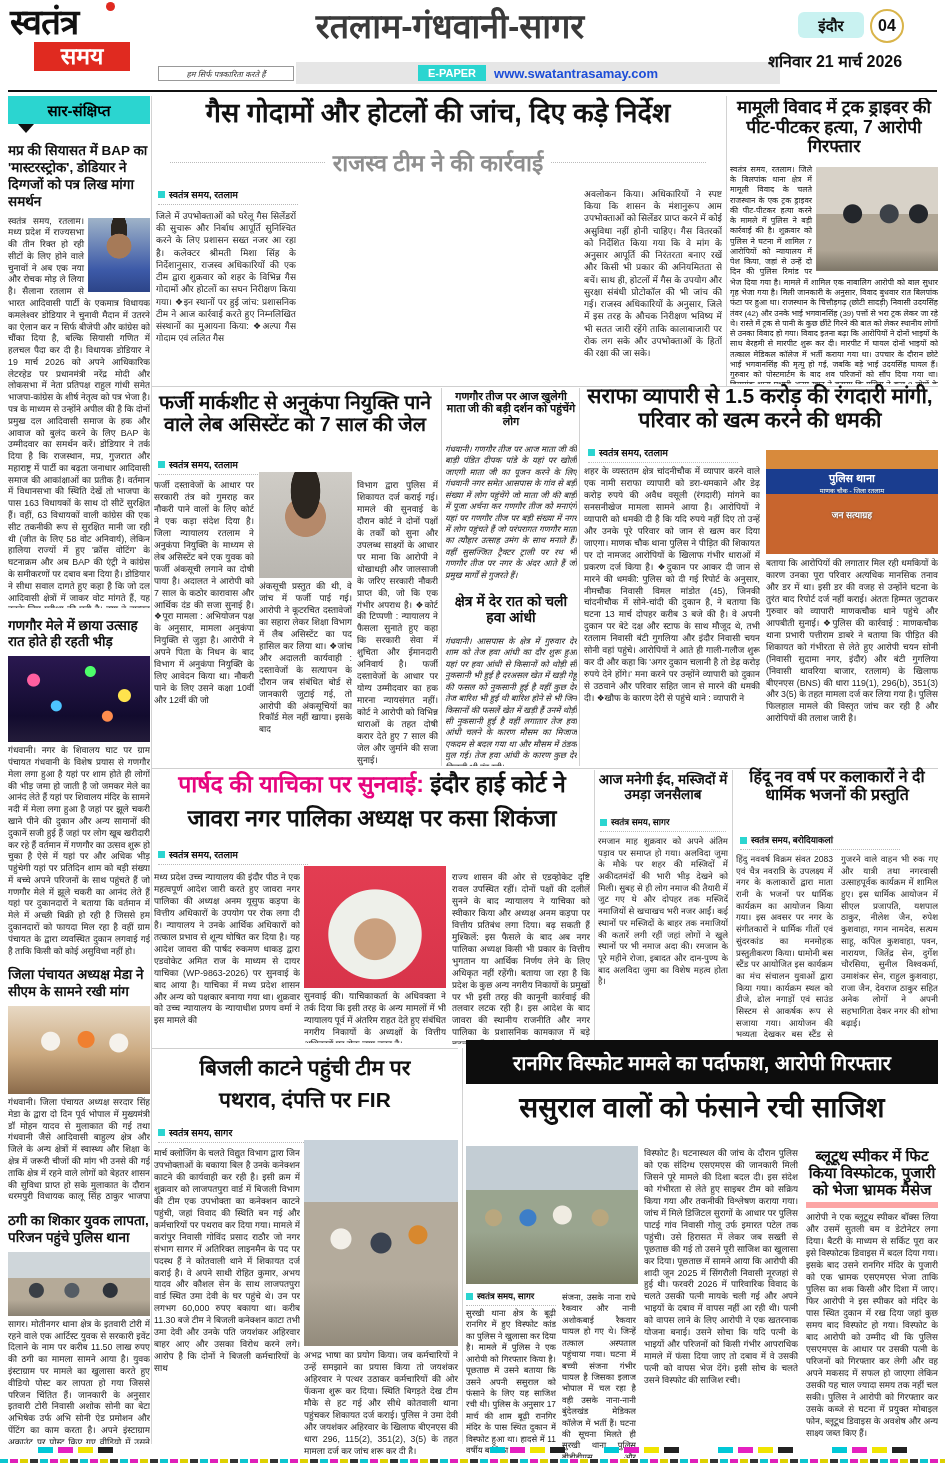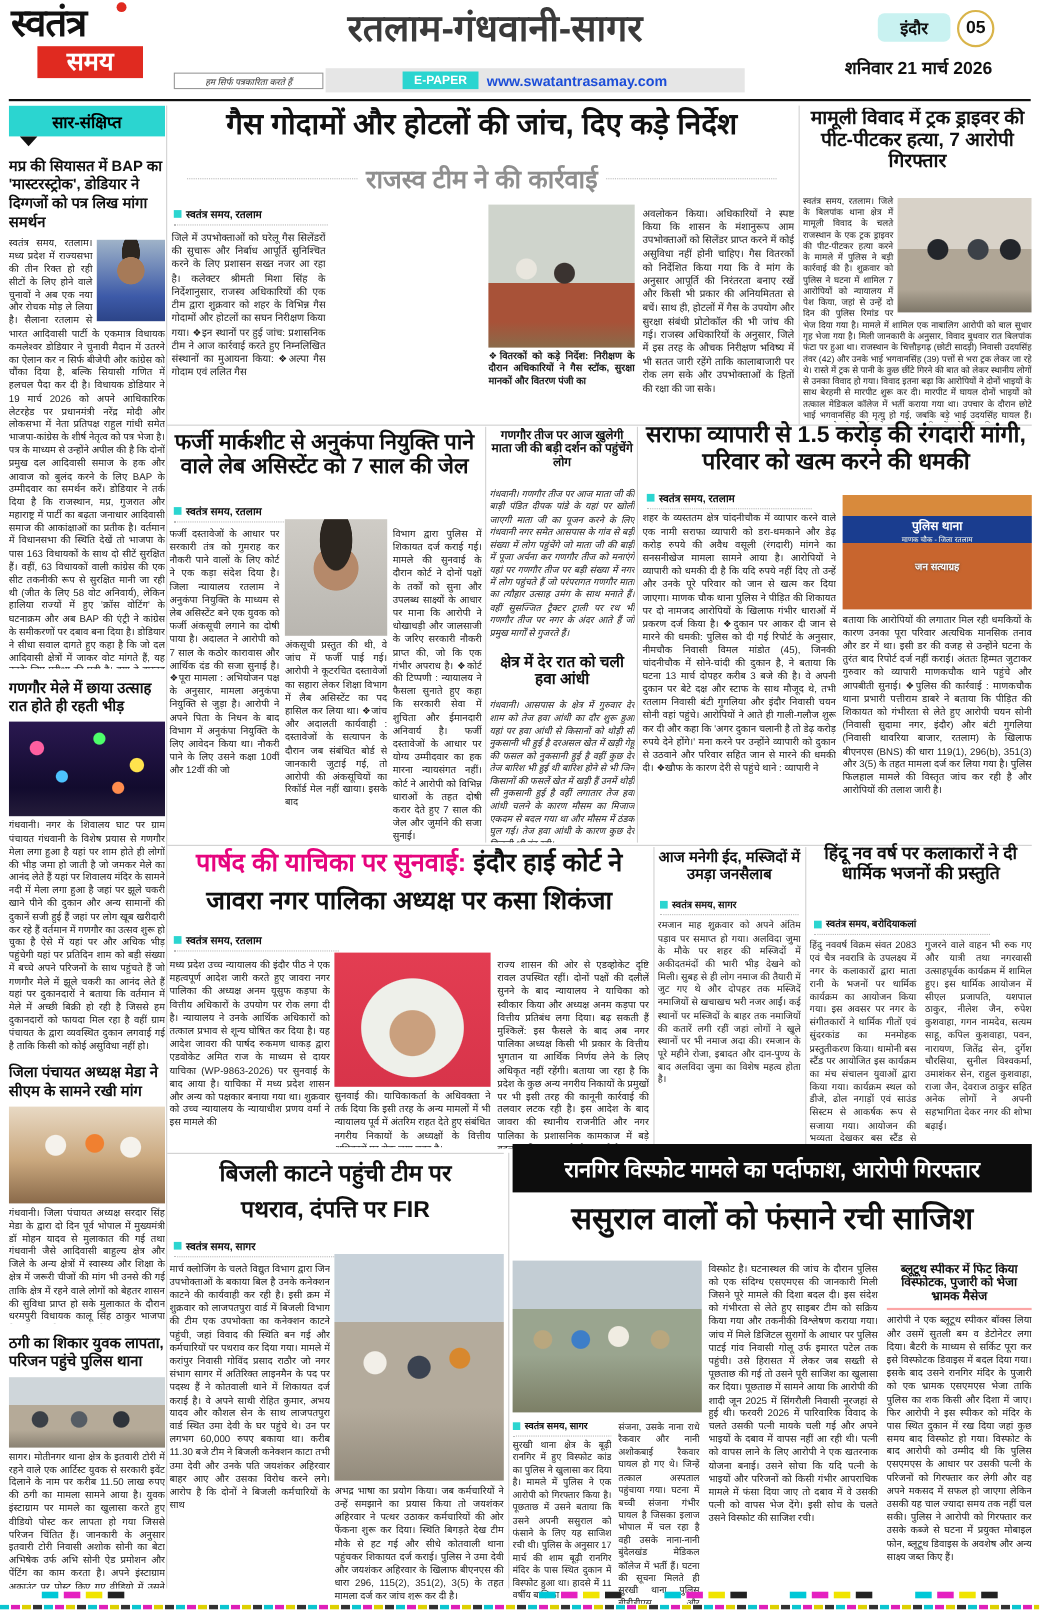--- a/index.html
+++ b/index.html
@@ -29,26 +29,26 @@
 
 <div class="page">
 
   <div class="abs" style="left:200px;top:8px;width:500px;text-align:center;font-size:34px;font-weight:800;color:#3a3a3a;line-height:1.1;">रतलाम-गंधवानी-सागर</div>
   <div class="abs" style="left:10px;top:4px;width:142px;height:84px;">
     <div style="font-size:35px;font-weight:900;letter-spacing:-1px;line-height:1;color:#111;position:relative;">स्वतंत्र</div>
     <div class="abs" style="left:96px;top:-2px;width:9px;height:9px;border-radius:50%;background:#e02a20;"></div>
     <div style="margin-top:3px;margin-left:24px;width:96px;background:#e02a20;color:#fff;font-size:23px;font-weight:900;text-align:center;line-height:1.25;">समय</div>
   </div>
   <div class="abs" style="left:158px;top:66px;width:128px;font-size:8px;font-style:italic;color:#333;border:1px solid #999;padding:1px 3px;text-align:center;">हम सिर्फ पत्रकारिता करते हैं</div>
-  <div class="abs" style="left:296px;top:62px;width:381px;height:22px;background:#e6e6e6;display:flex;align-items:center;justify-content:center;gap:8px;">
+  <div class="abs" style="left:296px;top:62px;width:484px;height:22px;background:#e6e6e6;display:flex;align-items:center;justify-content:center;gap:8px;">
     <span style="background:#2bd5d0;color:#fff;font-size:11px;font-weight:bold;padding:2px 10px;">E-PAPER</span>
     <span style="font-size:13px;font-weight:bold;color:#1d4ed8;">www.swatantrasamay.com</span>
   </div>
   <div class="abs" style="left:798px;top:12px;width:66px;height:26px;background:#c9f2f1;border-radius:6px;display:flex;align-items:center;justify-content:center;font-size:15px;font-weight:800;color:#111;">इंदौर</div>
-  <div class="abs" style="left:870px;top:9px;width:30px;height:30px;border:2px solid #d9b44a;border-radius:50%;background:#fff;display:flex;align-items:center;justify-content:center;font-size:16px;font-weight:800;color:#111;">05</div>
+  <div class="abs" style="left:870px;top:9px;width:30px;height:30px;border:2px solid #d9b44a;border-radius:50%;background:#fff;display:flex;align-items:center;justify-content:center;font-size:16px;font-weight:800;color:#111;">04</div>
   <div class="abs" style="left:768px;top:50px;width:170px;font-size:16px;font-weight:800;color:#111;">शनिवार 21 मार्च 2026</div>
   <div class="abs" style="left:8px;top:90px;width:929px;height:2px;background:#111;"></div>
 
   <div class="abs" style="left:8px;top:96px;width:142px;height:1348px;overflow:hidden;">
     <div style="background:#2bd5d0;color:#000000;font-size:15px;font-weight:800;text-align:center;padding:4px 0;">सार-संक्षिप्त</div>
     <div style="width:0;height:0;border-left:8px solid transparent;border-right:8px solid transparent;border-top:9px solid #111;margin-left:10px;"></div>
 
     <div>
       <div class="sb-head">मप्र की सियासत में BAP का 'मास्टरस्ट्रोक', डोडियार ने दिग्गजों को पत्र लिख मांगा समर्थन</div>
       <div class="sb-body" style="max-height:392px;overflow:hidden;">
@@ -82,31 +82,27 @@
   <div class="abs subhead-wrap" style="left:170px;top:146px;width:536px;">
     <span style="font-size:23px;font-weight:700;color:#8f8f8f;">राजस्व टीम ने की कार्रवाई</span>
   </div>
   <div class="abs byline" style="left:158px;top:188px;width:140px;">
     <span class="sq"></span>
     <span>स्वतंत्र समय, रतलाम</span>
   </div>
   <div class="abs body-txt" style="left:156px;top:210px;width:140px;height:174px;">जिले में उपभोक्ताओं को घरेलू गैस सिलेंडरों की सुचारू और निर्बाध आपूर्ति सुनिश्चित करने के लिए प्रशासन सख्त नजर आ रहा है। कलेक्टर श्रीमती मिशा सिंह के निर्देशानुसार, राजस्व अधिकारियों की एक टीम द्वारा शुक्रवार को शहर के विभिन्न गैस गोदामों और होटलों का सघन निरीक्षण किया गया। ❖इन स्थानों पर हुई जांच: प्रशासनिक टीम ने आज कार्रवाई करते हुए निम्नलिखित संस्थानों का मुआयना किया: ❖अल्पा गैस गोदाम एवं ललित गैस</div>
 
 
-  <div class="abs" style="left:444px;top:186px;width:133px;">
-    <div class="ph" style="width:133px;height:130px;background:radial-gradient(circle at 26% 45%,#e9e6de 0 9px,transparent 10px),radial-gradient(circle at 52% 48%,#3a3330 0 9px,transparent 10px),linear-gradient(180deg,#cfd4cc 0 55%,#a85238 55% 82%,#8a6a4a);"></div>
-    <div class="cap" style="margin-top:2px;">❖वितरकों को कड़े निर्देश: निरीक्षण के दौरान अधिकारियों ने गैस स्टॉक, सुरक्षा मानकों और वितरण पंजी का</div>
-  </div>
 
   <div class="abs body-txt" style="left:584px;top:188px;width:138px;height:196px;">अवलोकन किया। अधिकारियों ने स्पष्ट किया कि शासन के मंशानुरूप आम उपभोक्ताओं को सिलेंडर प्राप्त करने में कोई असुविधा नहीं होनी चाहिए। गैस वितरकों को निर्देशित किया गया कि वे मांग के अनुसार आपूर्ति की निरंतरता बनाए रखें और किसी भी प्रकार की अनियमितता से बचें। साथ ही, होटलों में गैस के उपयोग और सुरक्षा संबंधी प्रोटोकॉल की भी जांच की गई। राजस्व अधिकारियों के अनुसार, जिले में इस तरह के औचक निरीक्षण भविष्य में भी सतत जारी रहेंगे ताकि कालाबाजारी पर रोक लग सके और उपभोक्ताओं के हितों की रक्षा की जा सके।</div>
 
   <div class="abs vrule" style="left:726px;top:96px;height:290px;"></div>
 
   <div class="abs" style="left:730px;top:98px;width:208px;height:286px;overflow:hidden;">
-    <div class="hl" style="font-size:17.5px;margin-bottom:21px;">मामूली विवाद में ट्रक ड्राइवर की पीट-पीटकर हत्या, 7 आरोपी गिरफ्तार</div>
+    <div class="hl" style="font-size:17.5px;margin-bottom:8px;">मामूली विवाद में ट्रक ड्राइवर की पीट-पीटकर हत्या, 7 आरोपी गिरफ्तार</div>
     <div class="body-txt" style="font-size:7.9px;line-height:1.3;">
       <span class="ph" style="float:right;width:122px;height:104px;margin:2px 0 2px 4px;background:radial-gradient(circle at 30% 45%,#23262b 0 9px,transparent 10px),radial-gradient(circle at 60% 45%,#3c4148 0 9px,transparent 10px),radial-gradient(circle at 84% 45%,#23262b 0 9px,transparent 10px),linear-gradient(180deg,#d8d2c8 0 45%,#b0a696 45% 80%,#7d7668);"></span>
       <span>स्वतंत्र समय, रतलाम। जिले के बिलपांक थाना क्षेत्र में मामूली विवाद के चलते राजस्थान के एक ट्रक ड्राइवर की पीट-पीटकर हत्या करने के मामले में पुलिस ने बड़ी कार्रवाई की है। शुक्रवार को पुलिस ने घटना में शामिल 7 आरोपियों को न्यायालय में पेश किया, जहां से उन्हें दो दिन की पुलिस रिमांड पर भेज दिया गया है। मामले में शामिल एक नाबालिग आरोपी को बाल सुधार गृह भेजा गया है। मिली जानकारी के अनुसार, विवाद बुधवार रात बिलपांक फंटा पर हुआ था। राजस्थान के चित्तौड़गढ़ (छोटी सादड़ी) निवासी उदयसिंह तंवर (42) और उनके भाई भगवानसिंह (39) पत्तों से भरा ट्रक लेकर जा रहे थे। रास्ते में ट्रक से पानी के कुछ छींटे गिरने की बात को लेकर स्थानीय लोगों से उनका विवाद हो गया। विवाद इतना बढ़ा कि आरोपियों ने दोनों भाइयों के साथ बेरहमी से मारपीट शुरू कर दी। मारपीट में घायल दोनों भाइयों को तत्काल मेडिकल कॉलेज में भर्ती कराया गया था। उपचार के दौरान छोटे भाई भगवानसिंह की मृत्यु हो गई, जबकि बड़े भाई उदयसिंह घायल हैं। गुरुवार को पोस्टमार्टम के बाद शव परिजनों को सौंप दिया गया था। बिलपांक थाना प्रभारी अनुप खान ने बताया कि पुलिस ने कुल 8 लोगों के खिलाफ हत्या का मामला दर्ज किया है। आरोपियों की पहचान भरत भूरिया (40), रोहित निनामा (19), रमेश्वर निनामा (50), जगदीश निनामा (45), कन्हैया निनामा (21), तुलसीराम कटिजा (28) और भूरा भाभर (32) के रूप में हुई है। मुख्य आरोपी भरत भूरिया भी मारपीट में घायल हुआ है, जिसका इलाज फिलहाल अहमदाबाद में चल रहा है। इस घटनाक्रम में नया मोड़ तब आया जब आरोपी पक्ष की ओर से भी मृतक पक्ष के खिलाफ मारपीट का क्रॉस केस दर्ज कराया गया।</span>
     </div>
   </div>
 
   <div class="abs hrule" style="left:152px;top:386px;width:786px;"></div>
 
   <div class="abs hl" style="left:152px;top:392px;width:286px;font-size:19.5px;">फर्जी मार्कशीट से अनुकंपा नियुक्ति पाने वाले लेब असिस्टेंट को 7 साल की जेल</div>
   <div class="abs byline" style="left:158px;top:458px;width:150px;">
@@ -201,21 +197,21 @@
   <div class="abs" style="left:466px;top:1290px;width:90px;height:168px;overflow:hidden;">
     <div class="byline" style="font-size:8.6px;margin-bottom:2px;">
       <span class="sq"></span>
       <span>स्वतंत्र समय, सागर</span>
     </div>
     <div class="body-txt" style="font-size:8.4px;">सुरखी थाना क्षेत्र के बूढ़ी रानगिर में हुए विस्फोट कांड का पुलिस ने खुलासा कर दिया है। मामले में पुलिस ने एक आरोपी को गिरफ्तार किया है। पूछताछ में उसने बताया कि उसने अपनी ससुराल को फंसाने के लिए यह साजिश रची थी। पुलिस के अनुसार 17 मार्च की शाम बूढ़ी रानगिर मंदिर के पास स्थित दुकान में विस्फोट हुआ था। हादसे में 11 वर्षीय बालिका</div>
   </div>
   <div class="abs body-txt" style="left:562px;top:1292px;width:74px;height:166px;font-size:8.4px;">संजना, उसके नाना राधे रैकवार और नानी अशोकबाई रैकवार घायल हो गए थे। जिन्हें तत्काल अस्पताल पहुंचाया गया। घटना में बच्ची संजना गंभीर घायल है जिसका इलाज भोपाल में चल रहा है वही उसके नाना-नानी बुंदेलखंड मेडिकल कॉलेज में भर्ती हैं। घटना की सूचना मिलते ही सुरखी थाना पुलिस बीडीडीएस और एफएसएल टीम के साथ मौके पर पहुंची और साक्ष्य जुटाए। प्रारंभिक जांच में स्पष्ट हो गया कि यह सामान्य घटना नहीं बल्कि सुनियोजित</div>
   <div class="abs body-txt" style="left:644px;top:1148px;width:154px;height:310px;font-size:8.8px;">विस्फोट है। घटनास्थल की जांच के दौरान पुलिस को एक संदिग्ध एसएमएस की जानकारी मिली जिसने पूरे मामले की दिशा बदल दी। इस संदेश को गंभीरता से लेते हुए साइबर टीम को सक्रिय किया गया और तकनीकी विश्लेषण कराया गया। जांच में मिले डिजिटल सुरागों के आधार पर पुलिस पाटई गांव निवासी गोलू उर्फ इमारत पटेल तक पहुंची। उसे हिरासत में लेकर जब सख्ती से पूछताछ की गई तो उसने पूरी साजिश का खुलासा कर दिया। पूछताछ में सामने आया कि आरोपी की शादी जून 2025 में सिंगरौली निवासी नूरजहां से हुई थी। फरवरी 2026 में पारिवारिक विवाद के चलते उसकी पत्नी मायके चली गई और अपने भाइयों के दबाव में वापस नहीं आ रही थी। पत्नी को वापस लाने के लिए आरोपी ने एक खतरनाक योजना बनाई। उसने सोचा कि यदि पत्नी के भाइयों और परिजनों को किसी गंभीर आपराधिक मामले में फंसा दिया जाए तो दबाव में वे उसकी पत्नी को वापस भेज देंगे। इसी सोच के चलते उसने विस्फोट की साजिश रची।</div>
   <div class="abs" style="left:806px;top:1148px;width:132px;height:310px;overflow:hidden;">
-    <div class="hl" style="font-size:11px;border-bottom:2px solid #fca5a5;padding-bottom:4px;margin-bottom:4px;text-align:center;">ब्लूटूथ स्पीकर में फिट किया विस्फोटक, पुजारी को भेजा भ्रामक मैसेज</div>
+    <div class="hl" style="font-size:15px;border-bottom:6px solid #fca5a5;padding-bottom:4px;margin-bottom:4px;text-align:center;">ब्लूटूथ स्पीकर में फिट किया विस्फोटक, पुजारी को भेजा भ्रामक मैसेज</div>
     <div class="body-txt" style="font-size:8.8px;">आरोपी ने एक ब्लूटूथ स्पीकर बॉक्स लिया और उसमें सुतली बम व डेटोनेटर लगा दिया। बैटरी के माध्यम से सर्किट पूरा कर इसे विस्फोटक डिवाइस में बदल दिया गया। इसके बाद उसने रानगिर मंदिर के पुजारी को एक भ्रामक एसएमएस भेजा ताकि पुलिस का शक किसी और दिशा में जाए। फिर आरोपी ने इस स्पीकर को मंदिर के पास स्थित दुकान में रख दिया जहां कुछ समय बाद विस्फोट हो गया। विस्फोट के बाद आरोपी को उम्मीद थी कि पुलिस एसएमएस के आधार पर उसकी पत्नी के परिजनों को गिरफ्तार कर लेगी और वह अपने मकसद में सफल हो जाएगा लेकिन उसकी यह चाल ज्यादा समय तक नहीं चल सकी। पुलिस ने आरोपी को गिरफ्तार कर उसके कब्जे से घटना में प्रयुक्त मोबाइल फोन, ब्लूटूथ डिवाइस के अवशेष और अन्य साक्ष्य जब्त किए हैं।</div>
   </div>
 
   <div class="abs regmark" style="left:38px;top:1447px;">
     <span class="rc"></span>
       <span class="rm"></span>
       <span class="ry"></span>
       <span class="rk"></span>
   </div>
   <div class="abs regmark" style="left:490px;top:1447px;">

